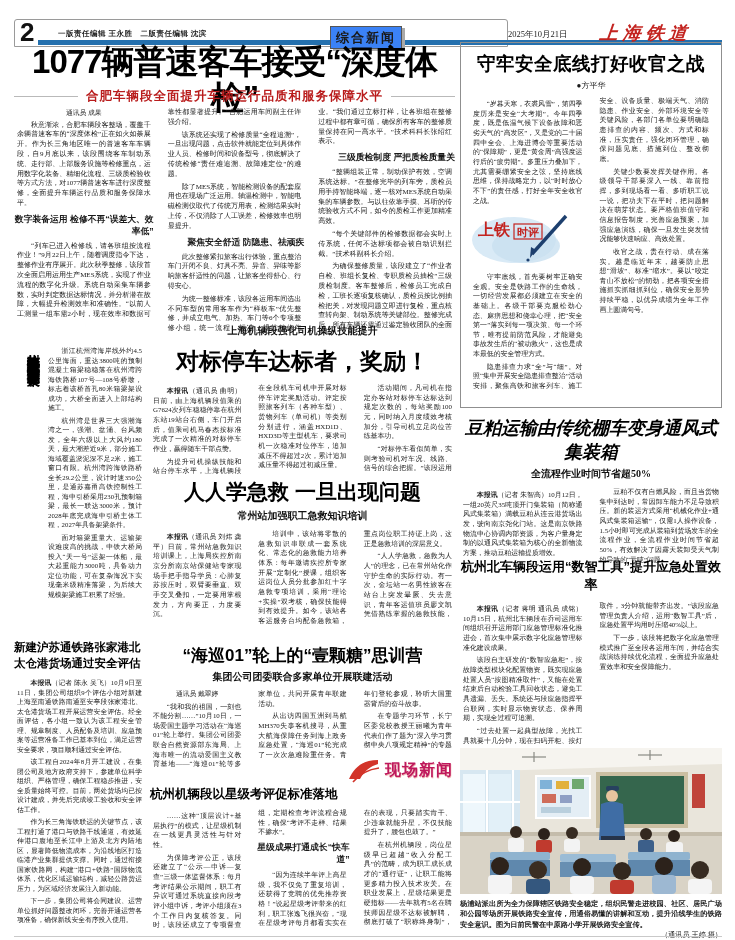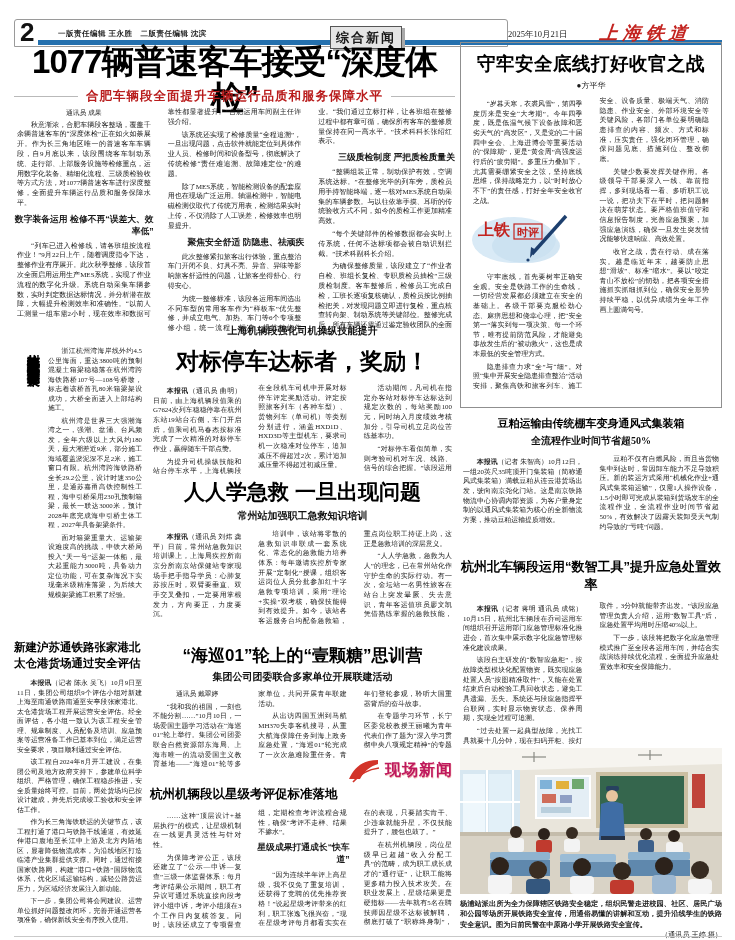--- a/index.html
+++ b/index.html
@@ -4,21 +4,21 @@
 <style>
   html,body{margin:0;padding:0;background:#ffffff;}
   .page{position:relative;width:735px;height:940px;background:#fff;overflow:hidden;
         font-family:"Liberation Serif",serif;color:#1a1a1a;}
   
   .hdr-box{position:absolute;left:14px;top:19px;width:492px;height:26px;
            border:1px solid #9a9a9a;border-radius:3px 3px 0 0;}
   .pagenum{position:absolute;left:20px;top:17px;font:bold 26px "Liberation Sans",sans-serif;color:#111;}
   .editors{position:absolute;left:58px;top:29px;font:bold 7.5px "Liberation Serif",serif;color:#222;letter-spacing:.5px;}
   .bluebar{position:absolute;left:38px;top:40px;width:684px;height:5px;background:#2470ae;}
-  .section-box{position:absolute;left:330px;top:26px;width:70px;height:21px;background:#e5e5e5;
+  .section-box{position:absolute;left:330px;top:26px;width:70px;height:21px;background:#3b82f6;
                border:1px solid #555;box-shadow:3px 2px 0 #a9a9a9;
                font:bold 13px "Liberation Sans",sans-serif;text-align:center;line-height:21px;letter-spacing:2px;}
   .hdr-date{position:absolute;left:508px;top:29px;font:8.5px "Liberation Serif",serif;color:#222;}
   .masthead{position:absolute;left:600px;top:21px;font:bold italic 18px "Liberation Serif",serif;
             color:#c32420;letter-spacing:5px;transform:skewX(-6deg);}
   
   .art{position:absolute;}
   .hl{font-family:"Liberation Sans",sans-serif;font-weight:bold;color:#000;text-align:center;}
   .kicker{font:bold 10px "Liberation Serif",serif;text-align:center;color:#111;}
   .body{font-size:7px;line-height:1.4;text-align:justify;overflow:hidden;column-fill:auto;color:#191919;}
@@ -63,21 +63,21 @@
          display:flex;align-items:center;gap:4px;}
   .badge .txt{font:bold 16px "Liberation Sans",sans-serif;color:#be185d;letter-spacing:1px;
               text-shadow:0.5px 0.5px 0 #f2b9b4;}
   
   .shoulao{left:460px;top:42px;width:262px;height:366px;border:1px solid #8f8f8f;box-sizing:border-box;padding:8px 9px;}
   .shoulao .hl{font-size:18.5px;letter-spacing:0.5px;}
   .shoulao .byl2{text-align:center;font:8px "Liberation Serif",serif;margin:4px 0 5px;}
   .shoulao .body{height:295px;font-size:6.9px;}
   .stamp{break-inside:avoid;margin:3px 0;}
   .doupo{left:460px;top:416px;width:262px;}
-  .doupo .hl{font-size:11px;}
+  .doupo .hl{font-size:18px;font-style:italic;}
   .doupo .kicker{font-size:10px;margin-top:3px;}
   .doupo .body{height:86px;margin-top:6px;font-size:6.9px;}
   .hzb{left:460px;top:558px;width:262px;}
   .hzb .hl{font-size:13px;}
   .hzb .body{height:152px;margin-top:7px;font-size:6.9px;}
   .photo{position:absolute;left:460px;top:748px;width:262px;height:146px;}
   .caption{position:absolute;left:460px;top:899px;width:262px;font:bold 7.2px "Liberation Serif",serif;
            line-height:1.45;text-align:justify;color:#222;}
   .caption .credit{display:block;text-align:right;font-weight:normal;}
   .botline{position:absolute;left:14px;top:936px;width:708px;height:1px;background:#c9c9c9;}

